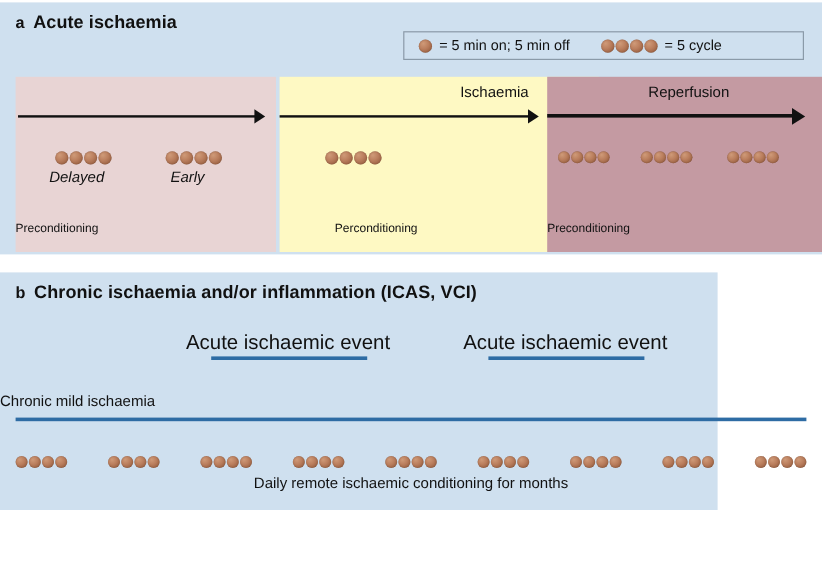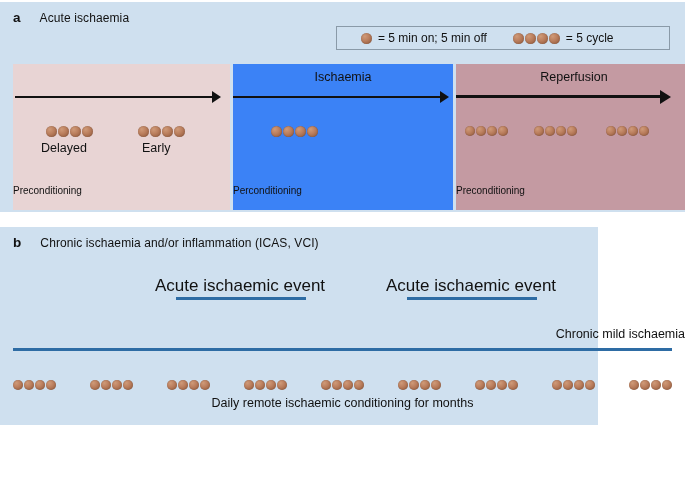--- a/index.html
+++ b/index.html
@@ -46,44 +46,44 @@
     font-size: 13px;
     font-weight: bold;
     color: #111111;
     letter-spacing: 0.1px;
   }
   .panel-letter {
     font-weight: bold;
     font-size: 13.5px;
   }
   .panel-title {
-    font-weight: normal;
-    font-size: 12px;
-    margin-left: 19px;
+    font-weight: bold;
+    font-size: 15px;
+    margin-left: 7px;
   }
 
   
   .legend-box {
     position: absolute;
     left: 336px;
     top: 24px;
     width: 334px;
     height: 24px;
     border: 1px solid #8a9aa8;
     background: #cfe0ef;
     box-sizing: border-box;
     display: flex;
     align-items: center;
   }
   .legend-group {
     display: flex;
     align-items: center;
     white-space: nowrap;
   }
-  .legend-group.one { margin-left: 24px; }
+  .legend-group.one { margin-left: 12px; }
   .legend-group.two { margin-left: 26px; }
   .legend-text {
     font-size: 12px;
     color: #111;
     margin-left: 6px;
   }
 
   
   .sphere {
     width: 11px;
@@ -112,21 +112,22 @@
     height: 146px;
   }
   .sp-pre {
     left: 13px;
     width: 217px;
     background: #e8d4d4;
   }
   .sp-per {
     left: 233px;
     width: 220px;
-    background: #3b82f6;
+    background: #fef9c3;
+    padding-left: 46px;
   }
   .sp-post {
     left: 456px;
     width: 236px;
     background: #c49aa2;
   }
 
   .sp-heading {
     position: absolute;
     top: 6px;
@@ -176,20 +177,21 @@
   
   .a-dots {
     position: absolute;
     display: flex;
     align-items: center;
     gap: 1px;
   }
   .a-caption {
     position: absolute;
     font-size: 12.5px;
+    font-style: italic;
     color: #111;
   }
 
   
   .event-label {
     position: absolute;
     font-size: 17px;
     color: #111;
     white-space: nowrap;
   }
@@ -355,21 +357,21 @@
     <div class="panel-label" style="left:13px; top:8px;">
       <span class="panel-letter">b</span><span class="panel-title">Chronic ischaemia and/or inflammation (ICAS, VCI)</span>
     </div>
 
     <div class="event-label" style="left:155px; top:49px;">Acute ischaemic event</div>
     <div class="event-line" style="left:176px; top:70px; width:130px;"></div>
 
     <div class="event-label" style="left:386px; top:49px;">Acute ischaemic event</div>
     <div class="event-line" style="left:407px; top:70px; width:130px;"></div>
 
-    <div class="chronic-label" style="left:0px; top:100px; width:685px; text-align:right;">Chronic mild ischaemia</div>
+    <div class="chronic-label" style="left:0px; top:100px; width:685px; text-align:left;">Chronic mild ischaemia</div>
   </div>
 
   <div class="chronic-line"></div>
 
   <div class="b-dotrow">
     <span class="cluster">
       <span class="sphere sm"></span>
       <span class="sphere sm"></span>
       <span class="sphere sm"></span>
       <span class="sphere sm"></span>

